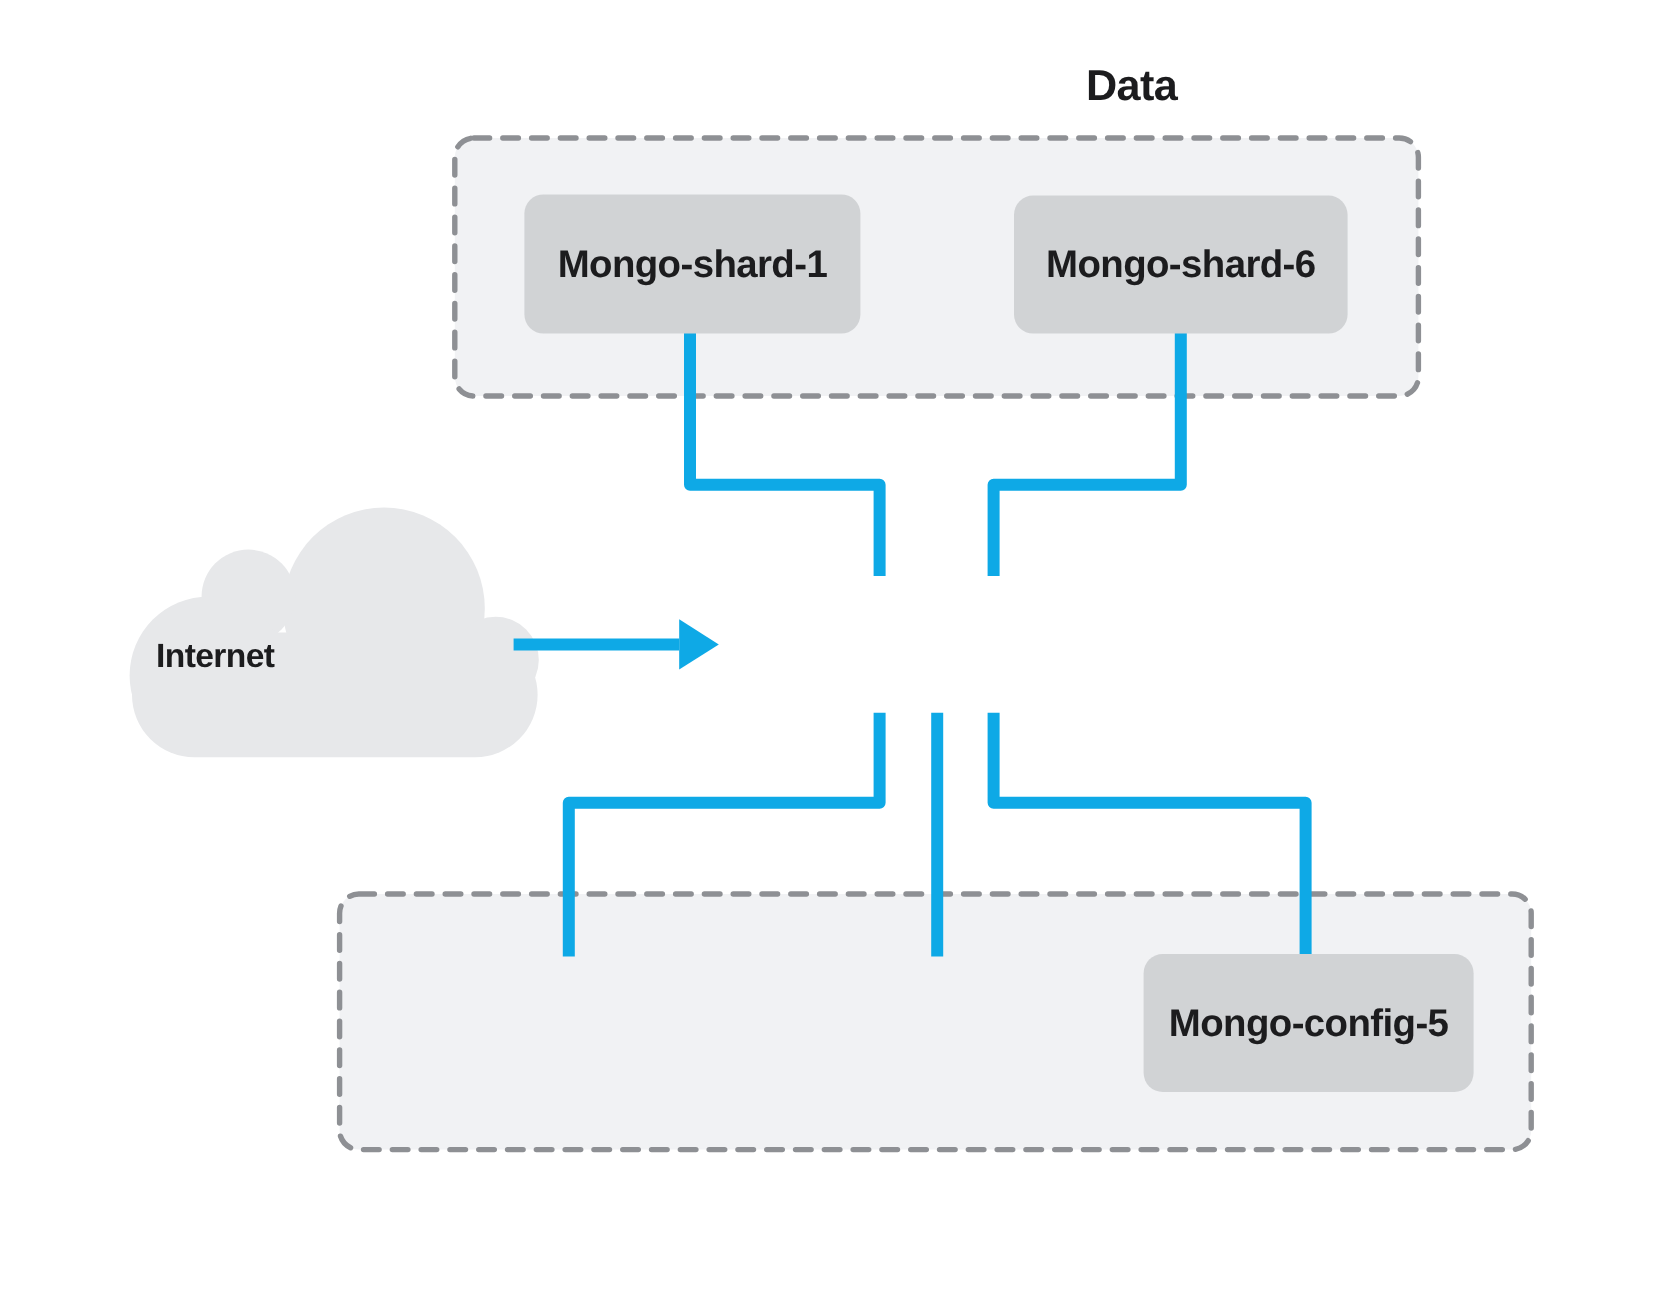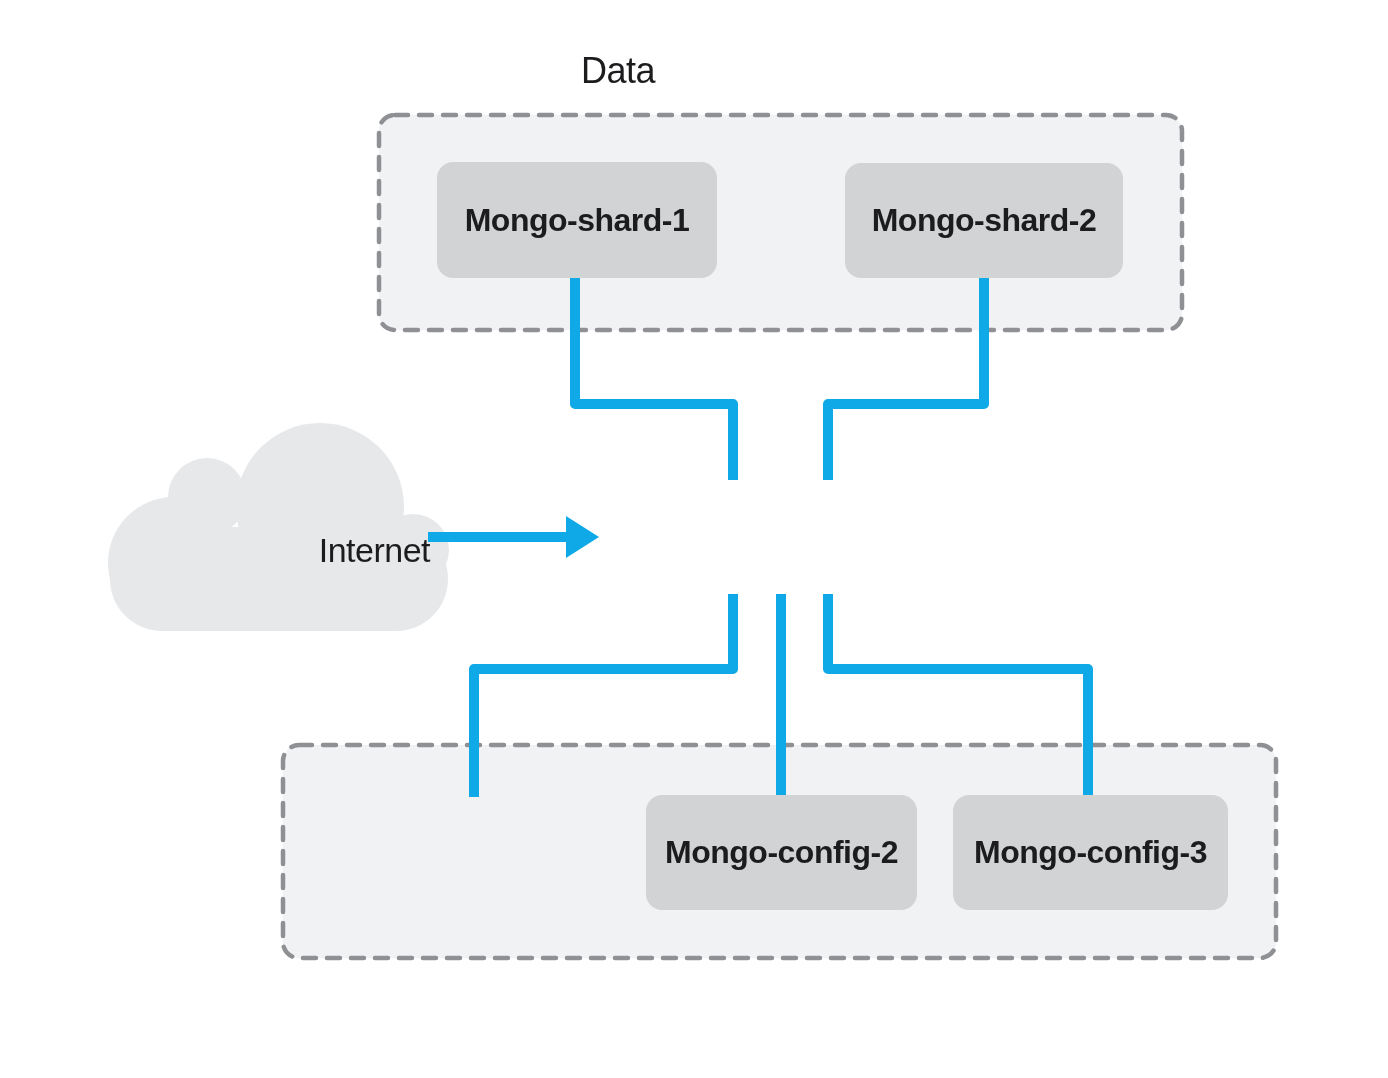--- a/index.html
+++ b/index.html
@@ -51,32 +51,32 @@
     justify-content:center;
     font-size:32px;
     font-weight:700;
     color:var(--text);
     letter-spacing:-0.5px;
     white-space:nowrap;
   }
   .group-label{
     position:absolute;
     width:400px;
-    text-align:left;
+    text-align:right;
     font-size:36px;
-    font-weight:400;
+    font-weight:700;
     color:var(--text);
     letter-spacing:-0.5px;
   }
   .cloud-label{
     position:absolute;
     width:300px;
-    text-align:right;
-    font-size:34px;
-    font-weight:400;
+    text-align:left;
+    font-size:28px;
+    font-weight:700;
     color:var(--text);
     letter-spacing:-0.5px;
   }
 </style>
 </head>
 <body>
 
 <div class="canvas">
 
   <svg class="underlay" viewBox="0 0 1388 1078" xmlns="http://www.w3.org/2000/svg">
@@ -104,21 +104,20 @@
     </g>
   </svg>
 
   <div class="group-label" style="left:581px; top:50px;">Data</div>
 
 
   <div class="cloud-label" style="left:130px; top:531px;">Internet</div>
 
   <div class="node" style="left:437px; top:162px; width:280px; height:116px;">Mongo-shard-1</div>
 
-  <div class="node" style="left:845px; top:163px; width:278px; height:115px;">Mongo-shard-2</div>
+  <div class="node" style="left:845px; top:163px; width:278px; height:115px;">Mongo-shard-6</div>
 
 
 
-  <div class="node" style="left:646px; top:795px; width:271px; height:115px;">Mongo-config-2</div>
 
-  <div class="node" style="left:953px; top:795px; width:275px; height:115px;">Mongo-config-3</div>
+  <div class="node" style="left:953px; top:795px; width:275px; height:115px;">Mongo-config-5</div>
 
 </div>
 
 </body></html>

